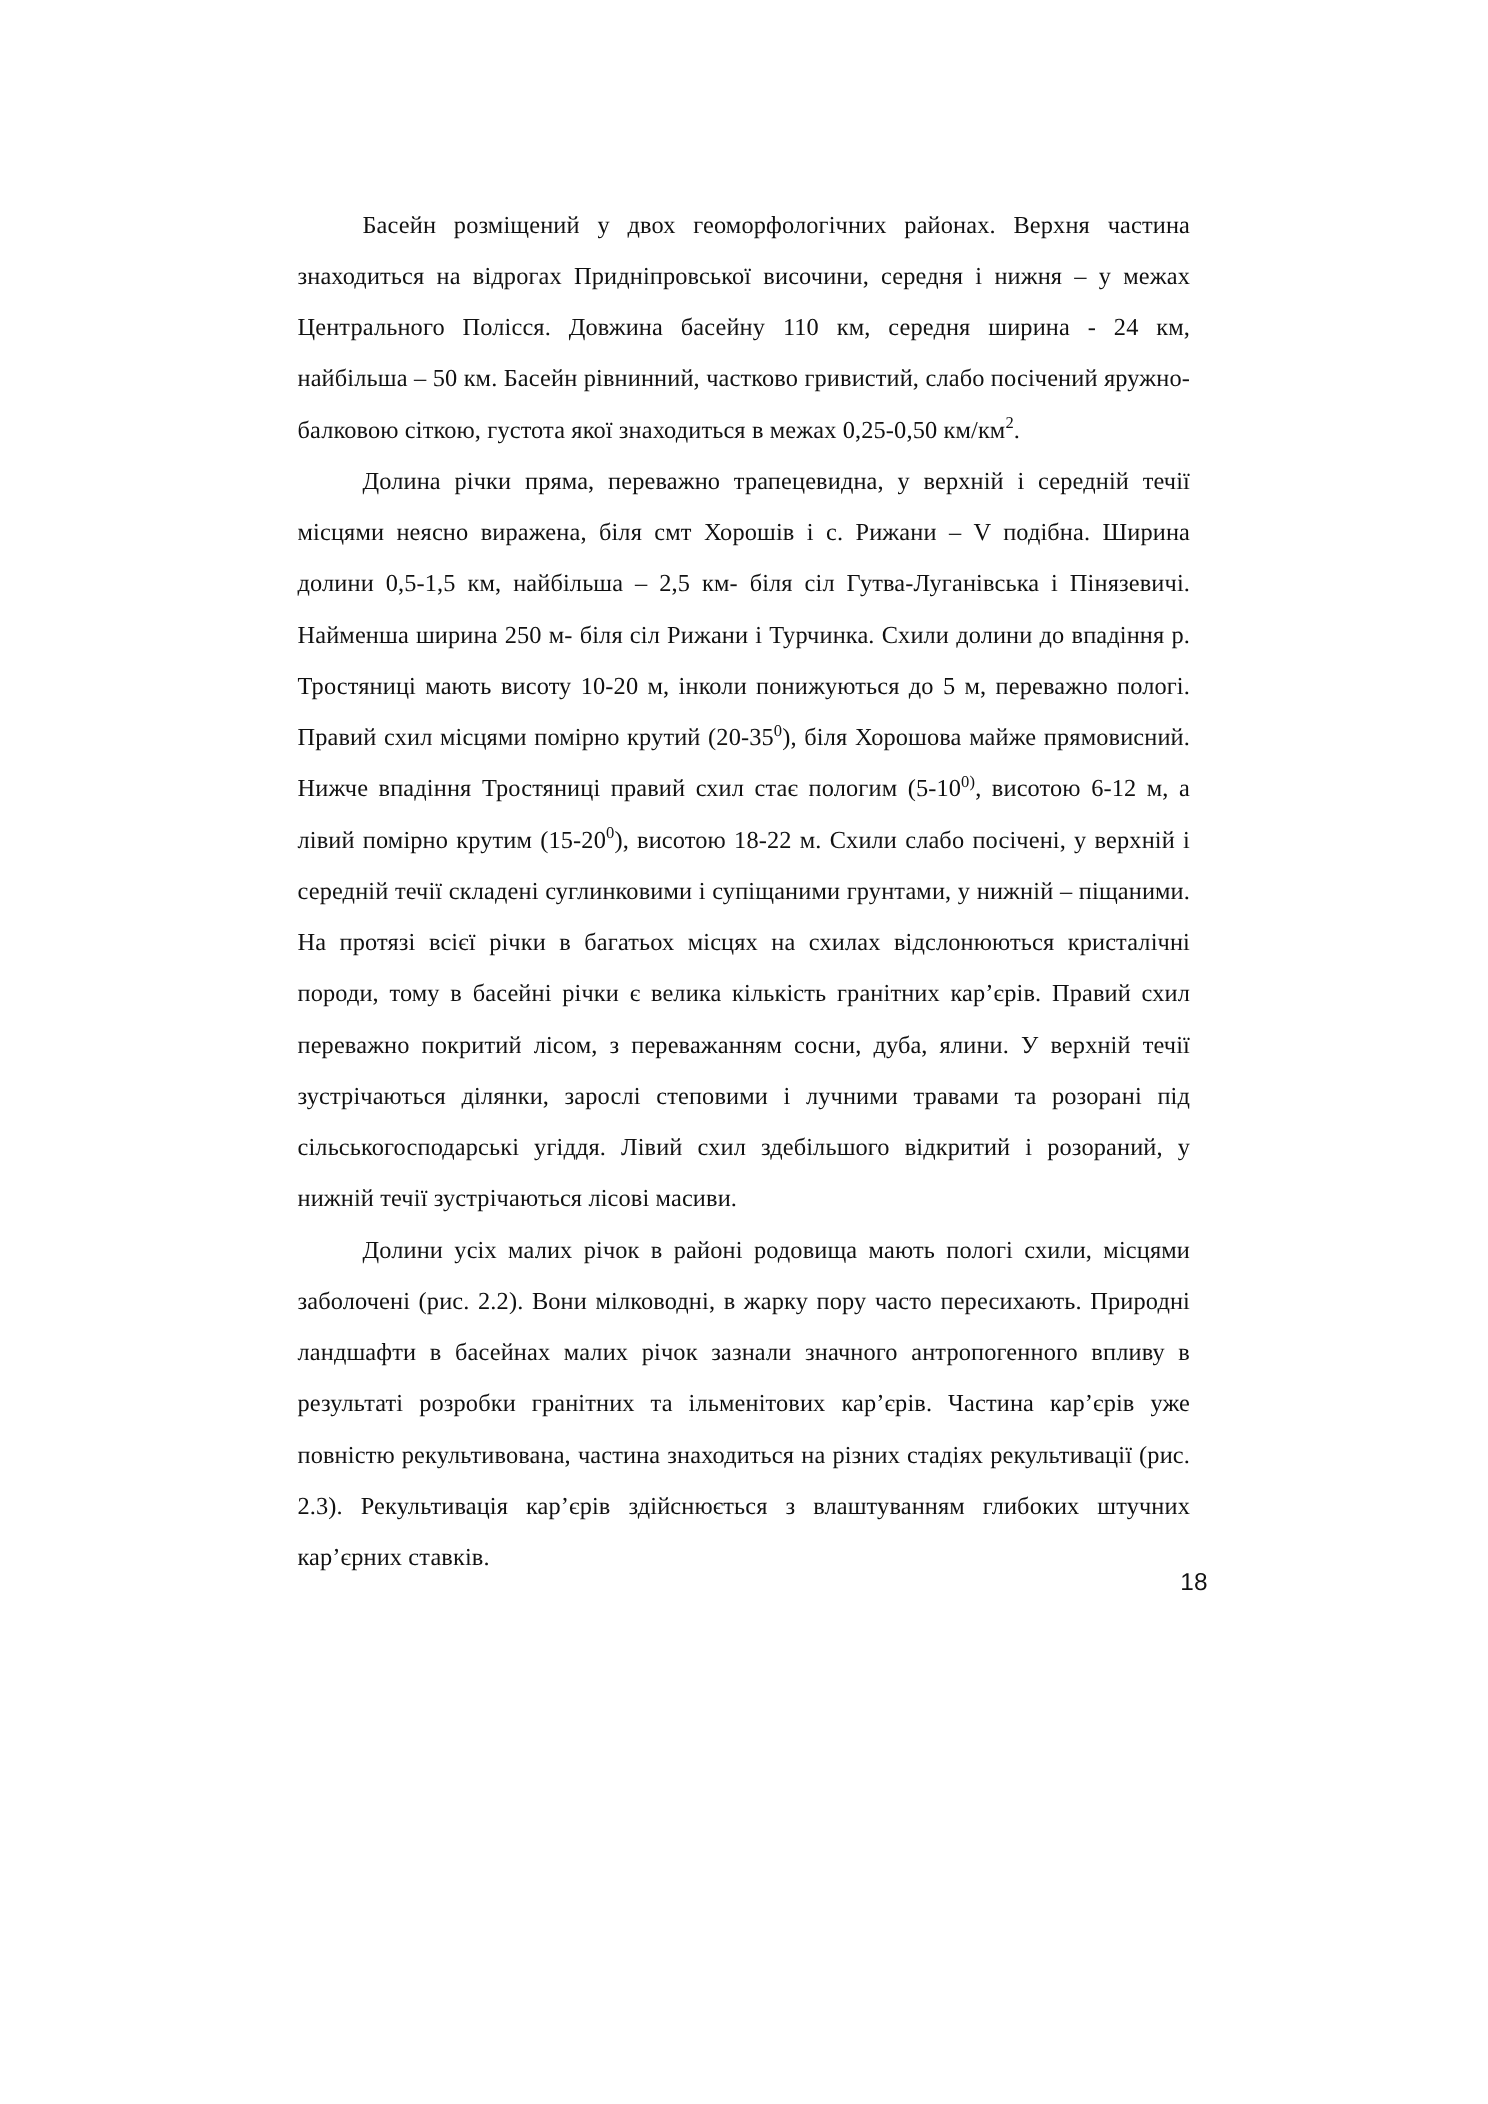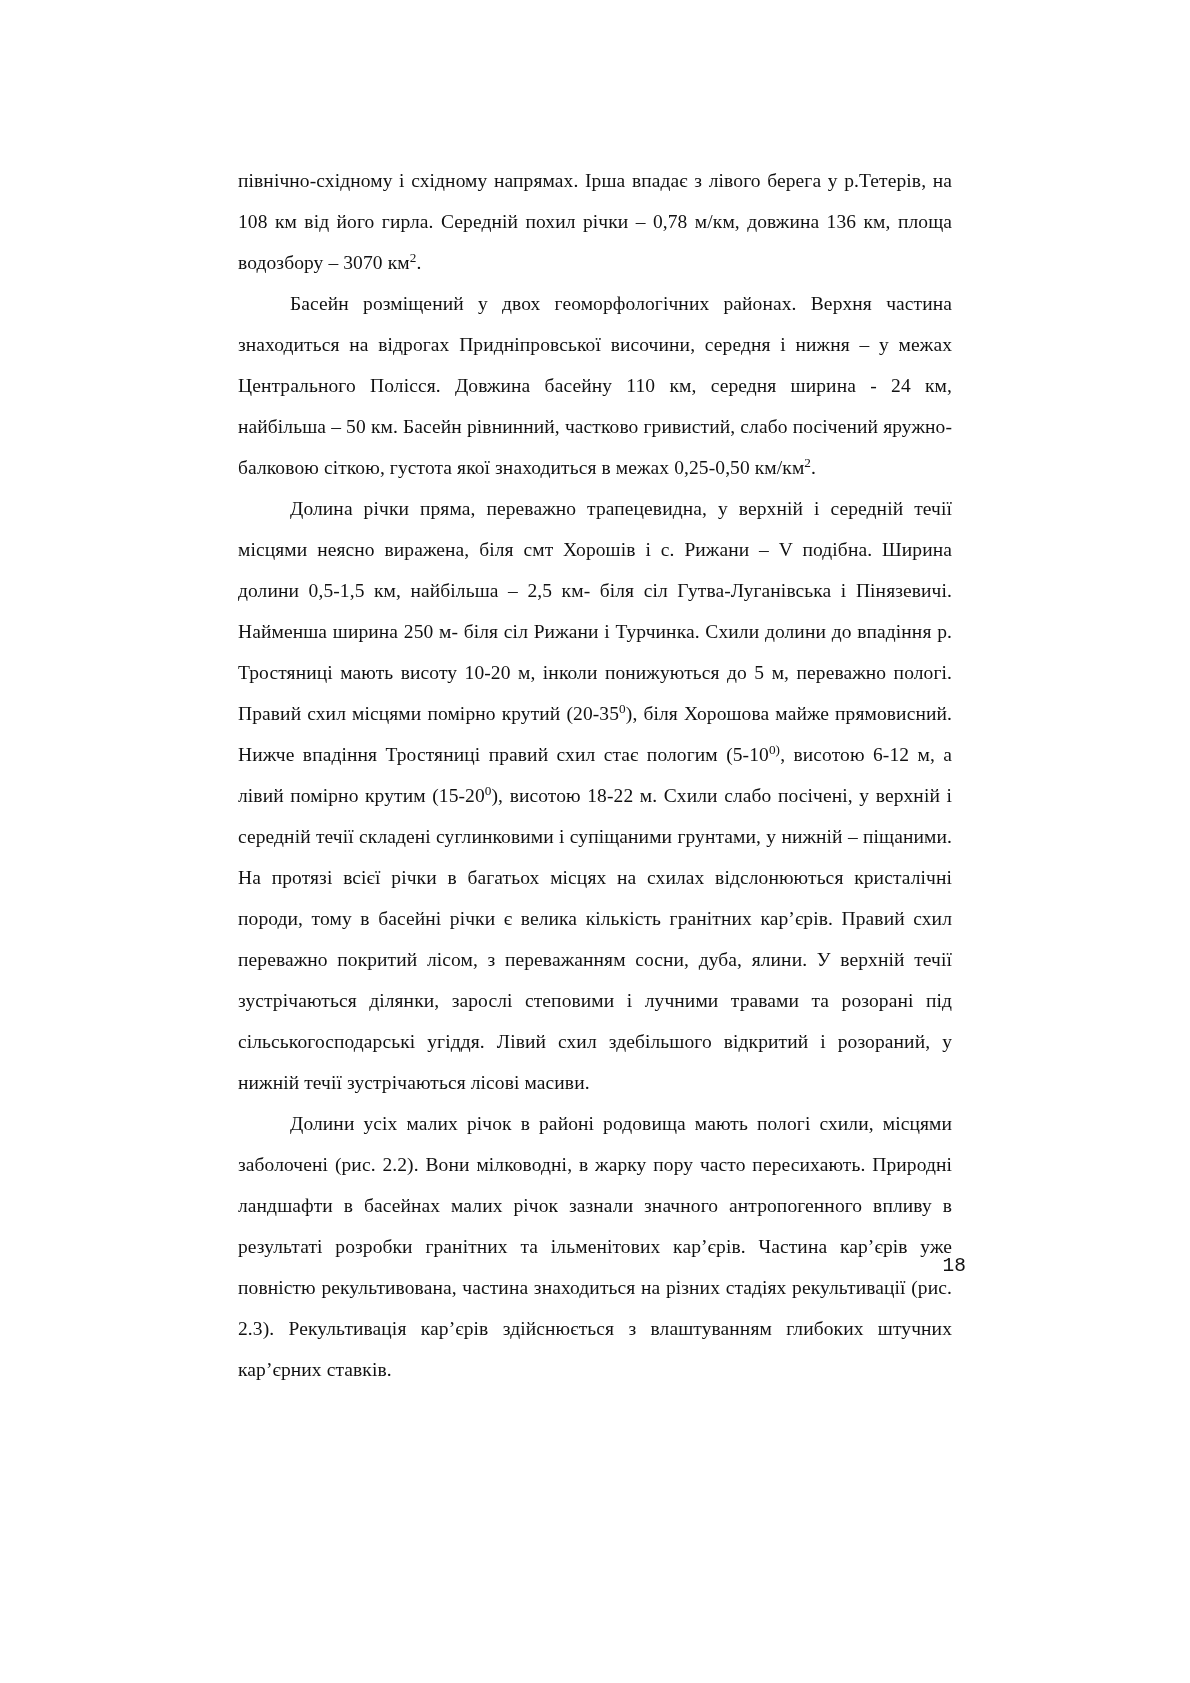--- a/index.html
+++ b/index.html
@@ -36,31 +36,30 @@
   sup {
     font-size: 0.68em;
     vertical-align: super;
     line-height: 0;
   }
   .page-number {
     position: absolute;
     right: 224px;
     top: 1255px;
     font-size: 19.5px;
-    font-family: Liberation Mono, monospace;
+    font-family: Liberation Sans, sans-serif;
     color: #111111;
   }
 </style>
 </head>
 <body>
 
 <div class="page">
 
   <div class="content">
-    <p class="para">північно-східному і східному напрямах. Ірша впадає з лівого берега у р.Тетерів, на 108 км від його гирла. Середній похил річки – 0,78 м/км, довжина 136 км, площа водозбору – 3070 км<sup>2</sup>.</p>
     <p class="para indent">Басейн розміщений у двох геоморфологічних районах. Верхня частина знаходиться на відрогах Придніпровської височини, середня і нижня – у межах Центрального Полісся. Довжина басейну 110 км, середня ширина  - 24 км, найбільша – 50 км. Басейн рівнинний, частково гривистий, слабо посічений яружно-балковою сіткою, густота якої знаходиться в межах 0,25-0,50 км/км<sup>2</sup>.</p>
     <p class="para indent">Долина річки пряма, переважно трапецевидна, у верхній і середній течії місцями неясно виражена, біля смт Хорошів  і с. Рижани – V подібна. Ширина долини 0,5-1,5 км, найбільша – 2,5 км- біля сіл Гутва-Луганівська і Пінязевичі. Найменша ширина 250 м- біля сіл Рижани і Турчинка. Схили долини до впадіння р. Тростяниці мають висоту 10-20 м, інколи понижуються до 5 м, переважно пологі. Правий схил місцями помірно крутий (20-35<sup>0</sup>), біля Хорошова майже прямовисний. Нижче впадіння Тростяниці правий схил стає пологим (5-10<sup>0)</sup>, висотою 6-12 м, а лівий помірно крутим (15-20<sup>0</sup>), висотою 18-22 м. Схили слабо посічені, у верхній і середній течії складені суглинковими і супіщаними грунтами, у нижній – піщаними. На протязі всієї річки в багатьох місцях на схилах відслонюються кристалічні породи, тому в басейні річки є велика кількість гранітних кар’єрів. Правий схил переважно покритий лісом, з переважанням сосни, дуба, ялини. У верхній течії зустрічаються ділянки, зарослі степовими і лучними травами та розорані під сільськогосподарські угіддя. Лівий схил здебільшого відкритий і розораний, у нижній течії зустрічаються лісові масиви.</p>
     <p class="para indent">Долини усіх малих річок в районі родовища мають пологі схили, місцями заболочені (рис. 2.2). Вони мілководні, в жарку пору часто пересихають. Природні ландшафти в басейнах малих річок зазнали значного антропогенного впливу в результаті розробки гранітних та ільменітових кар’єрів. Частина кар’єрів уже повністю рекультивована, частина знаходиться на різних стадіях рекультивації (рис. 2.3). Рекультивація кар’єрів здійснюється з влаштуванням глибоких штучних кар’єрних ставків.</p>
   </div>
 
   <div class="page-number">18</div>
 
 </div>
 
 </body></html>

